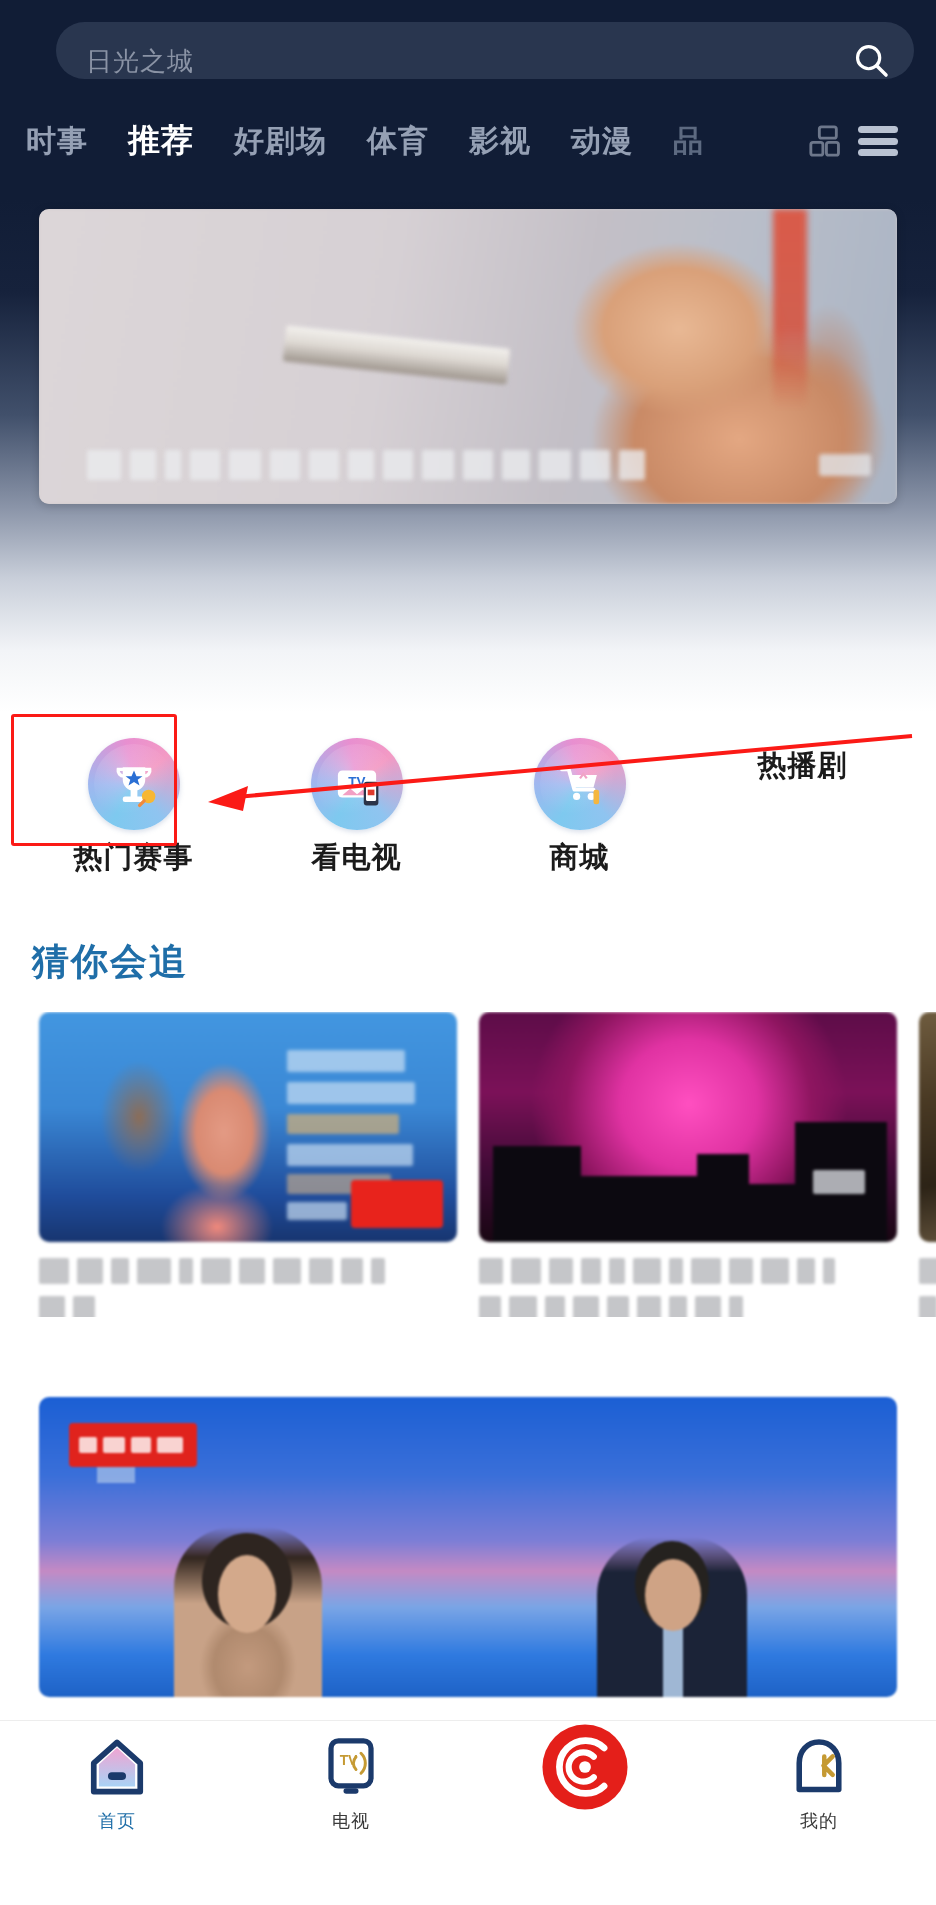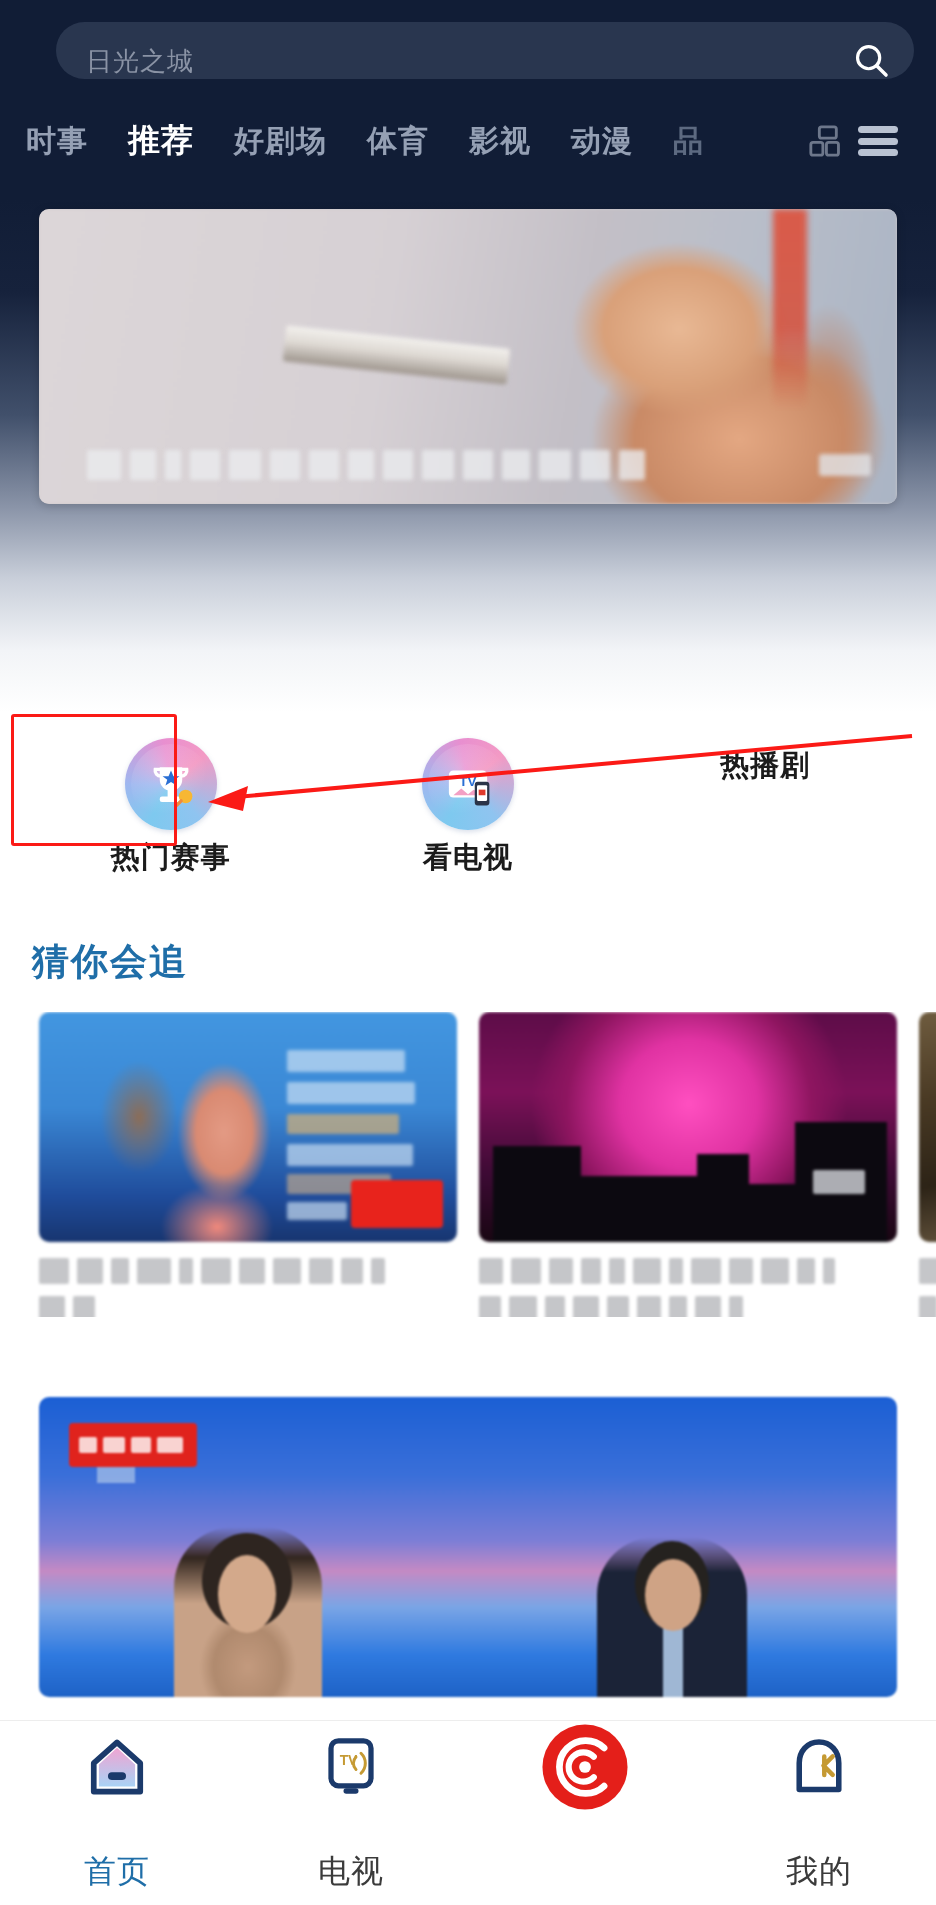--- a/index.html
+++ b/index.html
@@ -249,21 +249,21 @@
   .bottom-nav {
     position:absolute; bottom:0; left:0; width:936px; height:185px;
     background:#ffffff; border-top:1px solid #ededed;
     display:flex; align-items:flex-start; padding-top:14px;
     z-index:8;
   }
   .bn-item {
     flex:1 1 0; display:flex; flex-direction:column; align-items:center; gap:10px;
   }
   .bn-glyph { height:64px; display:flex; align-items:center; justify-content:center; }
-  .bn-label { font-size:32px; color:#3b3b3b; letter-spacing:1px;margin-top:41px; }
+  .bn-label { font-size:18px; color:#3b3b3b; letter-spacing:1px; }
   .bn-item.active .bn-label { color:#1f6ea8; }
   .home-indicator {
     position:absolute; bottom:20px; left:50%; transform:translateX(-50%);
     width:288px; height:14px; border-radius:8px; background:#111111;
   }
 </style>
 </head>
 <body>
 
 <div class="screen">
@@ -358,20 +358,33 @@
           <path d="M11 34l7-6 6 5 5-4 8 5z" fill="#f3a0c4"></path>
           <rect x="30" y="22" width="13" height="21" rx="2.6" fill="#2b3448"></rect>
           <rect x="32" y="25" width="9" height="14" rx="1" fill="#ffffff"></rect>
           <rect x="33.5" y="29" width="6" height="5" fill="#e03a2c"></rect>
         </svg>
       </div>
       <div class="quick-label">看电视</div>
     </div>
 
 
+    <div class="quick-item">
+      <div class="quick-icon">
+        <svg class="quick-glyph" width="54" height="54" viewBox="0 0 48 48">
+          <path d="M8 11h6l5 18h17" stroke="#ffffff" stroke-width="3.4" fill="none" stroke-linecap="round" stroke-linejoin="round"></path>
+          <path d="M15 16h24l-3 11H18z" fill="#ffffff"></path>
+          <path d="M24 19l3-4 3 4" stroke="#f0a3c6" stroke-width="2" fill="none"></path>
+          <circle cx="21" cy="35" r="3.2" fill="#ffffff"></circle>
+          <circle cx="34" cy="35" r="3.2" fill="#ffffff"></circle>
+          <rect x="36" y="29" width="5" height="13" rx="2" fill="#f4b63f"></rect>
+        </svg>
+      </div>
+      <div class="quick-label">商城</div>
+    </div>
 
     <div class="quick-item">
       <div class="quick-label">热播剧</div>
     </div>
   </div>
 
   <div class="highlight-box"></div>
   <svg class="anno-arrow" viewBox="0 0 936 180">
     <line x1="912" y1="46" x2="225" y2="108" stroke="#fb1a16" stroke-width="4"></line>
     <polygon points="208,112 248,96 243,121" fill="#fb1a16"></polygon>

